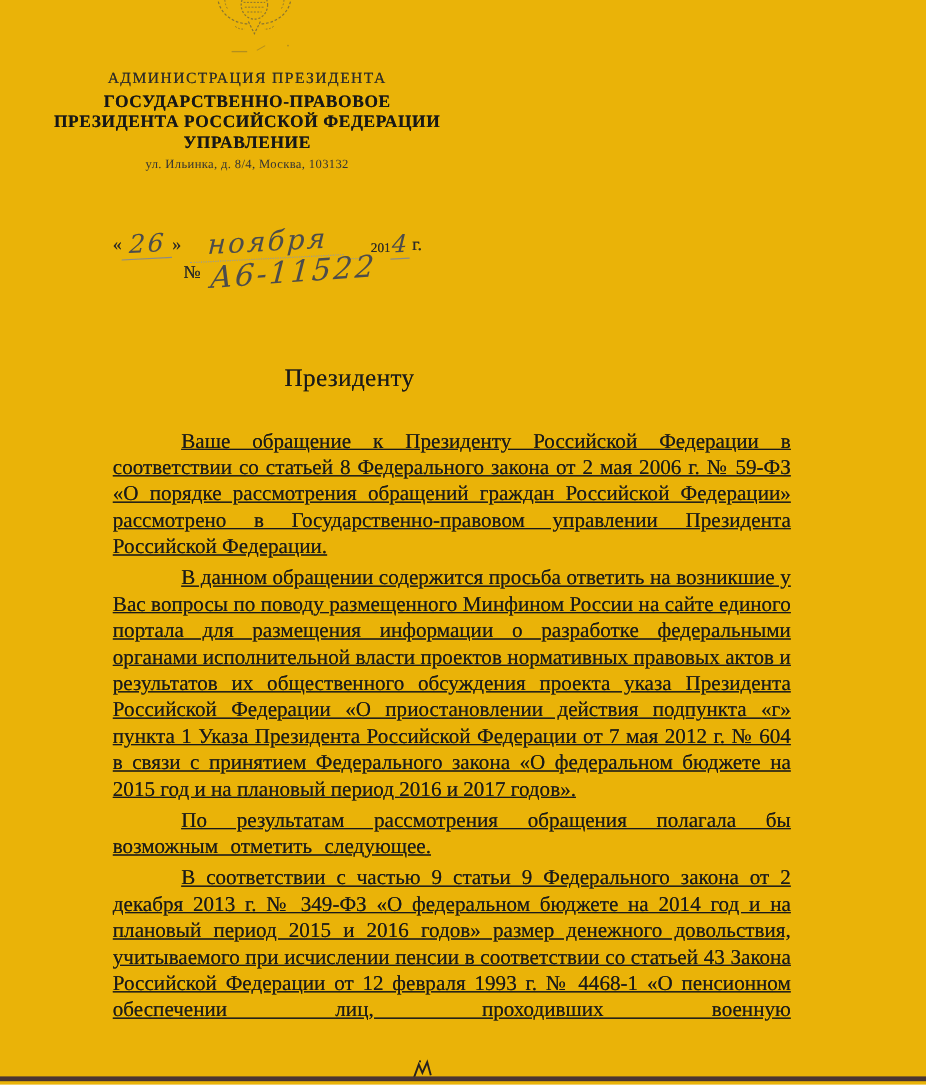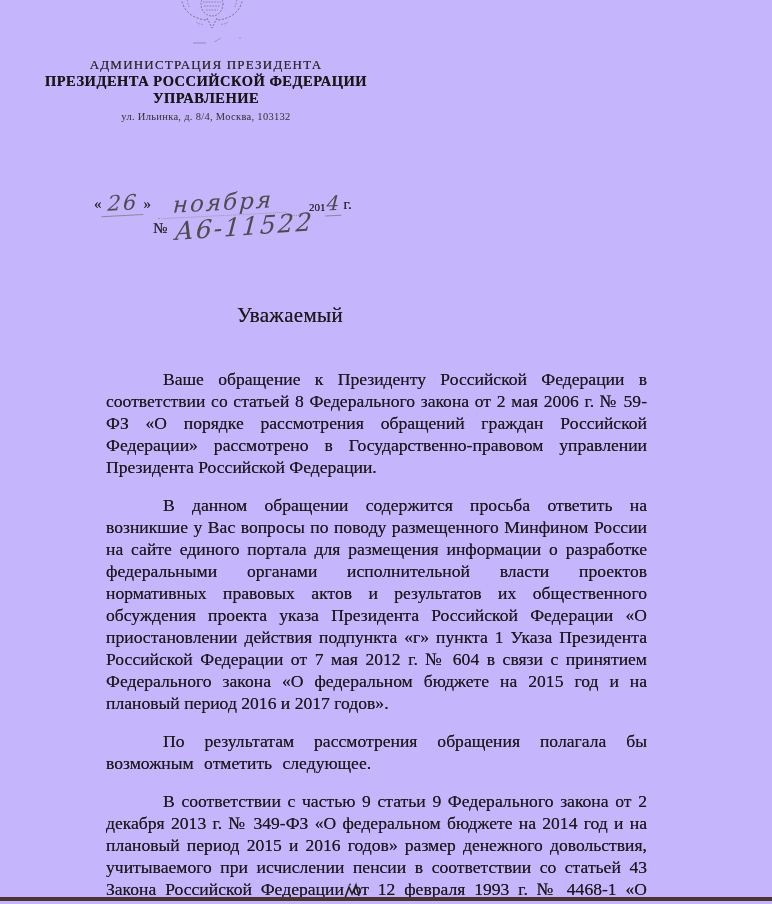--- a/index.html
+++ b/index.html
@@ -1,17 +1,17 @@
 <!DOCTYPE html>
 <html lang="ru"><head>
 <meta charset="utf-8">
 <style>
   html,body{margin:0;padding:0;background:#ffffff;}
   .page{
-    position:relative;width:772px;height:904px;background:#c4b5fd;
+    position:relative;width:772px;height:904px;background:#eab308;
     font-family:"Liberation Serif",serif;color:#1a1a1a;overflow:hidden;
   }
   .print-ink{text-shadow:0 0 .4px rgba(20,20,20,.75);}
 
   
   .emblem{position:absolute;left:176px;top:-12px;width:72px;height:62px;opacity:.62;}
 
   
   .letterhead{position:absolute;left:40px;top:57px;width:332px;text-align:center;}
   .lh-org{font-size:13px;line-height:16px;letter-spacing:1.2px;color:#2e2e2e;}
@@ -37,21 +37,21 @@
   .numline{position:absolute;left:153px;top:212px;display:flex;align-items:flex-end;}
   .nl-sign{font-size:15px;color:#2b2b2b;padding-bottom:4px;}
   .nl-value{font-size:25px;margin-left:8px;transform:rotate(-4deg) skewX(-8deg);}
 
   
   .greeting{position:absolute;left:237px;top:303px;font-size:21px;letter-spacing:.3px;}
   .body-text{
     position:absolute;left:90px;top:352px;width:573px;
     font-size:17.6px;line-height:22px;text-align:justify;
   }
-  .body-text p{margin:16px;text-indent:57px;}
+  .body-text p{margin:4px;text-indent:57px;text-decoration:underline;}
   .body-text p.wide{word-spacing:6px;}
   .body-text p.cutoff{text-align-last:justify;}
 
   
   .smudge{position:absolute;left:338px;top:882px;width:30px;height:18px;}
   .scan-edge{position:absolute;left:0;top:897px;width:772px;height:4px;background:#4a3531;}
 </style>
 </head>
 <body>
 
@@ -71,20 +71,21 @@
           <path d="M17,55 H30" stroke-width="1.1"></path>
           <path d="M38,54 l7,-4" stroke-width=".9"></path>
           <circle cx="64" cy="50" r=".8" fill="#4c4c4c" stroke="none"></circle>
         </g>
       </g>
     </svg>
   </div>
 
   <div class="letterhead">
     <div class="lh-org print-ink">АДМИНИСТРАЦИЯ  ПРЕЗИДЕНТА</div>
+    <div class="lh-dept first print-ink">ГОСУДАРСТВЕННО-ПРАВОВОЕ</div>
     <div class="lh-dept print-ink">ПРЕЗИДЕНТА РОССИЙСКОЙ ФЕДЕРАЦИИ</div>
     <div class="lh-dept print-ink">УПРАВЛЕНИЕ</div>
     <div class="lh-addr first">ул. Ильинка, д. 8/4, Москва, 103132</div>
   </div>
 
   <div class="dateline">
     <span class="dl-q print-ink">«</span>
     <span class="hw dl-day">26</span>
     <span class="dl-q print-ink">»</span>
     <span class="hw dl-month">ноября</span>
@@ -92,21 +93,21 @@
     <span class="dl-year print-ink">201</span>
     <span class="hw dl-y4">4</span>
     <span class="dl-g print-ink">г.</span>
   </div>
 
   <div class="numline">
     <span class="nl-sign print-ink">№</span>
     <span class="hw nl-value">А6-11522</span>
   </div>
 
-  <div class="greeting print-ink">Уважаемый</div>
+  <div class="greeting print-ink">Президенту</div>
 
   <div class="body-text print-ink">
     <p>Ваше обращение к Президенту Российской Федерации в соответствии со статьей 8 Федерального закона от 2 мая 2006 г. № 59-ФЗ «О порядке рассмотрения обращений граждан Российской Федерации» рассмотрено в Государственно-правовом управлении Президента Российской Федерации.</p>
     <p>В данном обращении содержится просьба ответить на возникшие у Вас вопросы по поводу размещенного Минфином России на сайте единого портала для размещения информации о разработке федеральными органами исполнительной власти проектов нормативных правовых актов и результатов их общественного обсуждения проекта указа Президента Российской Федерации «О приостановлении действия подпункта «г» пункта 1 Указа Президента Российской Федерации от 7 мая 2012 г. № 604 в связи с принятием Федерального закона «О федеральном бюджете на 2015 год и на плановый период 2016 и 2017 годов».</p>
     <p class="wide">По результатам рассмотрения обращения полагала бы возможным отметить следующее.</p>
     <p class="cutoff">В соответствии с частью 9 статьи 9 Федерального закона от 2 декабря 2013 г. № 349-ФЗ «О федеральном бюджете на 2014 год и на плановый период 2015 и 2016 годов» размер денежного довольствия, учитываемого при исчислении пенсии в соответствии со статьей 43 Закона Российской Федерации от 12 февраля 1993 г. № 4468-1 «О пенсионном обеспечении лиц, проходивших военную</p>
   </div>
 
   <div class="smudge">
     <svg width="30" height="18" viewBox="0 0 30 18" xmlns="http://www.w3.org/2000/svg">

